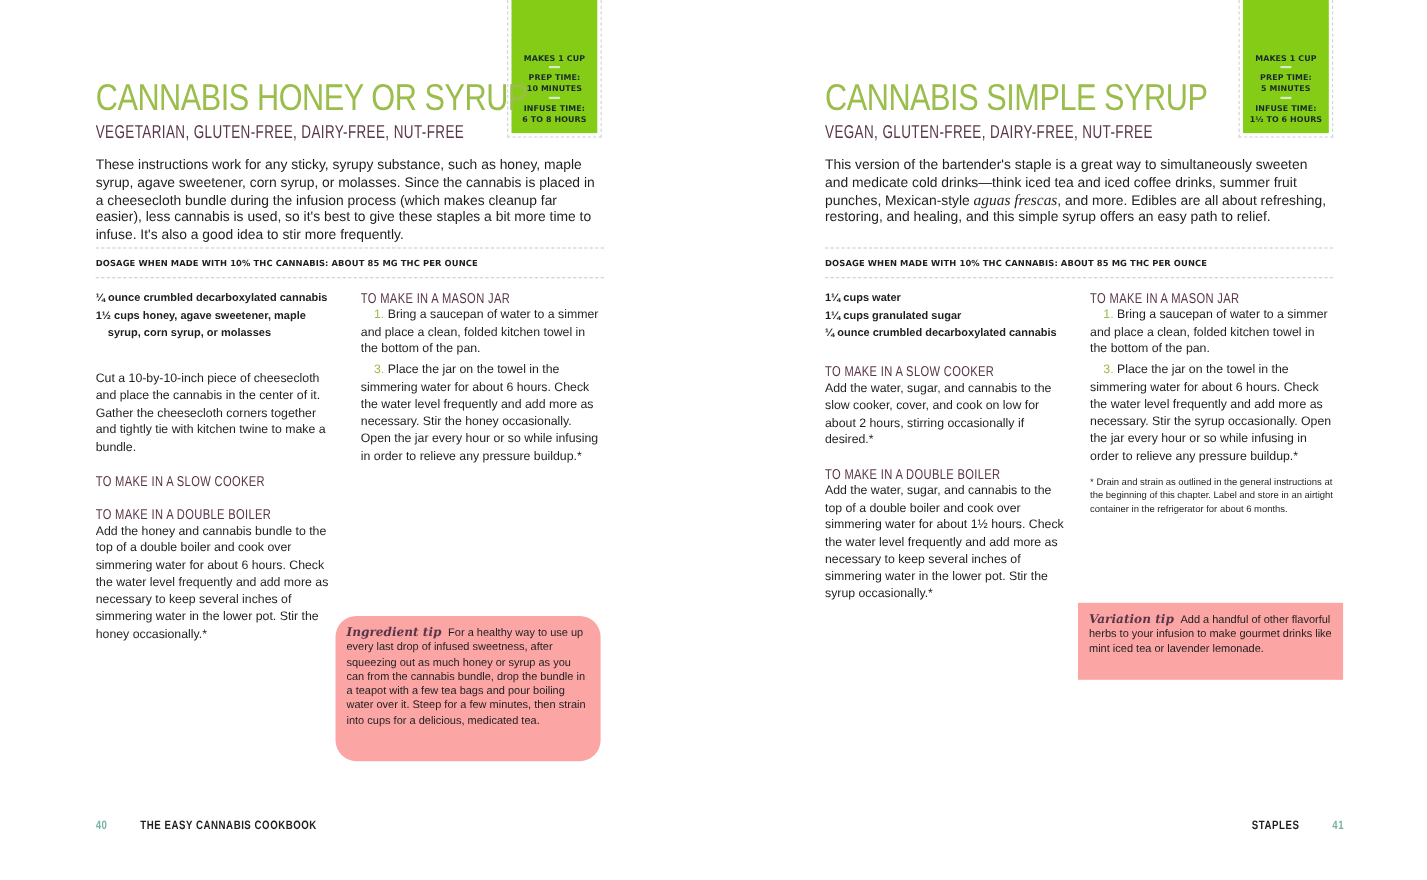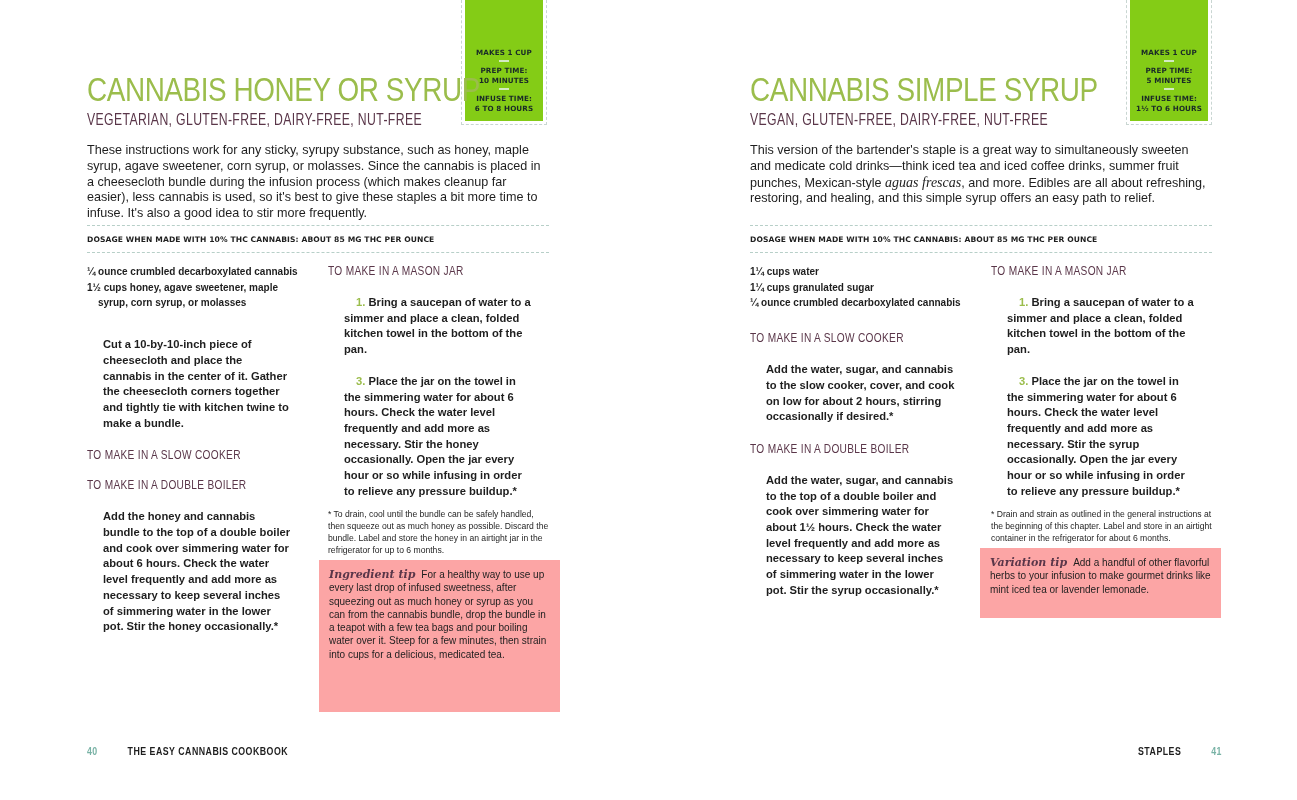--- a/index.html
+++ b/index.html
@@ -46,21 +46,21 @@
 
   .col { position: absolute; font-size: 11.2px; line-height: 15.7px; color: #1e1e1e; }
   .ingredients { font-weight: bold; font-size: 10px; line-height: 15.7px; }
   .ingredient { padding-left: 11px; text-indent: -11px; }
 
   .sec-head {
     font-family: "Liberation Sans Narrow", "Liberation Sans", sans-serif;
     font-size: 13px; line-height: 16px; color: #5a3649; letter-spacing: 0.4px;
     transform: scaleX(0.78); transform-origin: left top; white-space: nowrap;
   }
-  .para { margin: 16px; font-weight: bold; }
+  .para { margin: 0; }
   .step { text-indent: 12px; margin-bottom: 3px; }
   .step-num { color: #9bbd4c; }
   .footnote { font-size: 8.6px; line-height: 11.8px; color: #1e1e1e; }
 
   .tip-box { position: absolute; background: #fca5a5; padding: 8px 10px 0 10px; font-size: 10px; line-height: 13.3px; color: #1e1e1e; }
   .tip-label { font-family: "DejaVu Serif", serif; font-style: italic; font-weight: bold; color: #5a3649; font-size: 11px; margin-right: 6px; }
 
   .folio { position: absolute; top: 745px; font-family: "Liberation Sans Narrow", "Liberation Sans", sans-serif; font-weight: bold; font-size: 11px; letter-spacing: 0.6px; transform: scaleX(0.8); transform-origin: left top; white-space: nowrap; }
   .folio-num { color: #78b2a5; }
   .folio-text { color: #1e1e1e; }
@@ -101,24 +101,23 @@
     <div class="sec-head" style="margin-top:14px;">TO MAKE IN A SLOW COOKER</div>
 
     <div class="sec-head" style="margin-top:14px;">TO MAKE IN A DOUBLE BOILER</div>
     <p class="para">Add the honey and cannabis bundle to the top of a double boiler and cook over simmering water for about 6 hours. Check the water level frequently and add more as necessary to keep several inches of simmering water in the lower pot. Stir the honey occasionally.*</p>
   </div>
 
   <div class="col" style="left:328px; top:263px; width:222px;">
     <div class="sec-head">TO MAKE IN A MASON JAR</div>
     <p class="para step"><span class="step-num">1.</span> <span>Bring a saucepan of water to a simmer and place a clean, folded kitchen towel in the bottom of the pan.</span></p>
     <p class="para step"><span class="step-num">3.</span> <span>Place the jar on the towel in the simmering water for about 6 hours. Check the water level frequently and add more as necessary. Stir the honey occasionally. Open the jar every hour or so while infusing in order to relieve any pressure buildup.*</span></p>
-    <p class="footnote" style="margin-top:10px;">* To drain, cool until the bundle can be safely handled, then squeeze out as much honey as possible. Discard the bundle. Label and store the honey in an airtight jar in the refrigerator for up to 6 months.</p>
   </div>
 
-  <div class="tip-box" style="left:319px; top:560px; width:241px; height:152px;">
+  <div class="tip-box" style="left:305px; top:560px; width:241px; height:132px;border-radius:19px;">
     <span class="tip-label">Ingredient tip</span><span>For a healthy way to use up every last drop of infused sweetness, after squeezing out as much honey or syrup as you can from the cannabis bundle, drop the bundle in a teapot with a few tea bags and pour boiling water over it. Steep for a few minutes, then strain into cups for a delicious, medicated tea.</span>
   </div>
 
   <div class="folio" style="left:87px;">
     <span class="folio-num">40</span>
     <span style="display:inline-block; width:30px;"></span>
     <span class="folio-text">THE EASY CANNABIS COOKBOOK</span>
   </div>
 </div>
 

